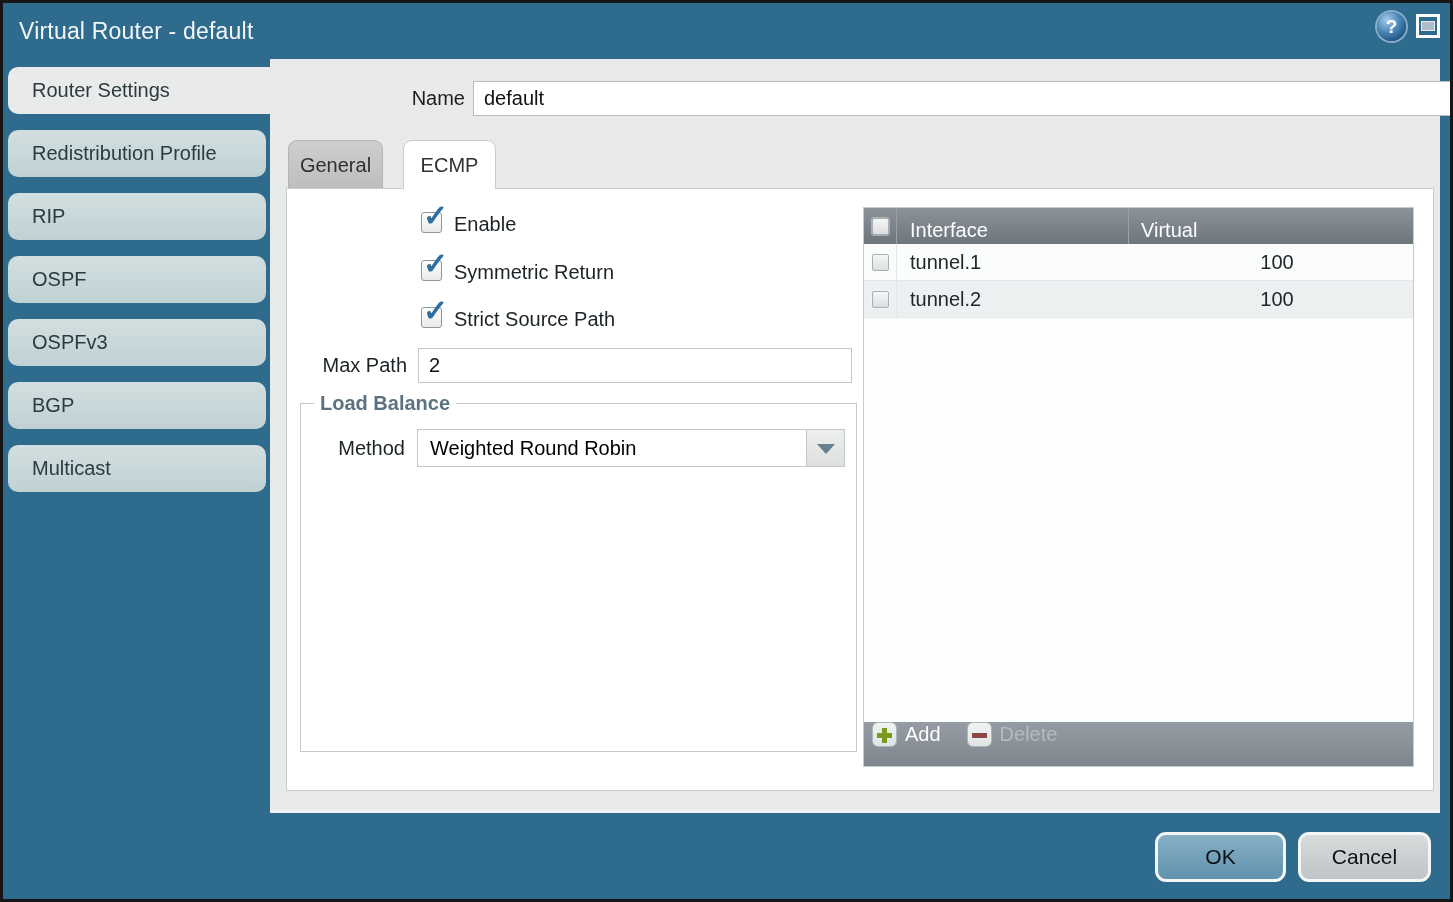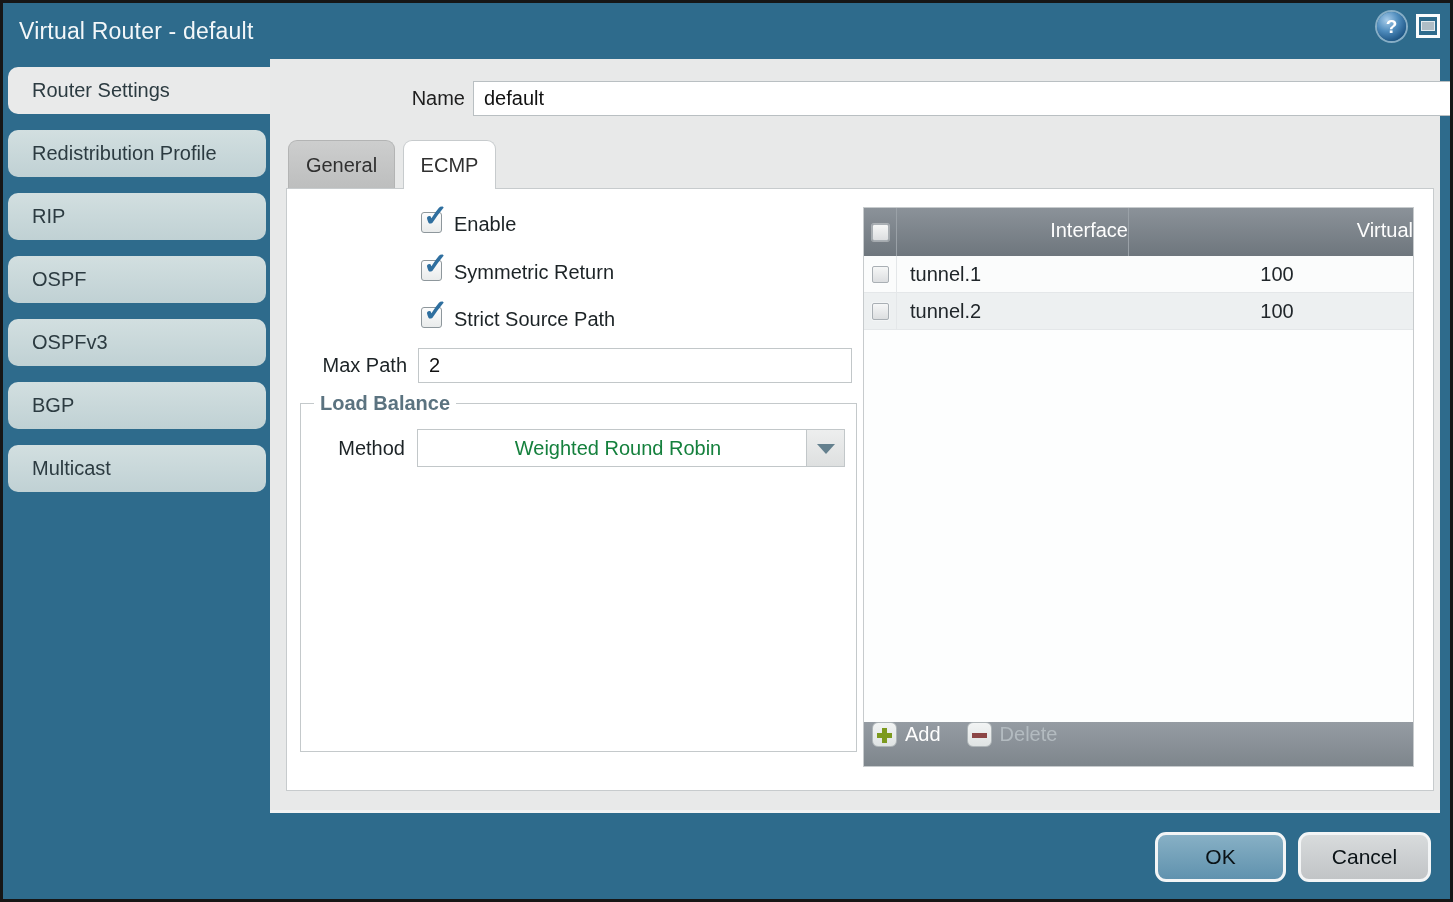--- a/index.html
+++ b/index.html
@@ -37,21 +37,21 @@
     background:#E8E9E9; border-bottom:3px solid #F2F2F2; }
 
   .name-label { position:absolute; left:80px; top:22px; width:115px; text-align:right;
     font-size:20px; color:#1E1E1E; line-height:34px; }
   .name-input { position:absolute; left:203px; top:22px; width:1152px; height:35px;
     border:1px solid #B9BFC2; background:#fff; font-size:20px; padding:0 10px;
     font-family:"Liberation Sans", sans-serif; color:#111; }
 
   .tab { position:absolute; top:81px; height:48px; text-align:center;
     font-size:20px; color:#303030; line-height:48px; cursor:pointer; }
-  .tab-general { left:18px; width:107px;
+  .tab-general { left:18px; width:95px;
     background:linear-gradient(#CDCECE,#BDBEBE); border-radius:9px 9px 0 0;
     border:1px solid #B3B4B4; border-bottom:none; }
   .tab-ecmp { left:133px; width:93px; background:#fff;
     border:1px solid #C7CBCD; border-bottom:none; border-radius:9px 9px 0 0;
     height:49px; z-index:3; }
 
   .panel { position:absolute; left:16px; top:129px; width:1148px; height:603px;
     background:#fff; border:1px solid #C7CBCD; }
 
   
@@ -69,32 +69,32 @@
     font-family:"Liberation Sans", sans-serif; color:#111; }
 
   .lb-fieldset { position:absolute; left:13px; top:203px; width:557px; height:360px;
     border:1px solid #C4C9CB; }
   .lb-fieldset legend { font-size:20px; font-weight:bold; color:#5B7380;
     margin-left:13px; padding:0 6px; }
   .method-label { position:absolute; left:26px; top:240px; width:92px; text-align:right;
     font-size:20px; color:#1C2326; line-height:38px; }
   .method-select { position:absolute; left:130px; top:240px; width:428px; height:38px;
     border:1px solid #C2C7C9; background:#fff; display:flex; cursor:pointer; }
-  .method-value { flex:1; font-size:20px; color:#15803d; line-height:36px; padding-left:12px;text-align:center; }
+  .method-value { flex:1; font-size:20px; color:#000000; line-height:36px; padding-left:12px; }
   .method-arrow-btn { width:38px; background:linear-gradient(#EDEEEE,#DEE0E0);
     border-left:1px solid #C2C7C9; position:relative; }
   .method-arrow-btn .tri { position:absolute; left:50%; top:50%; margin:-4px 0 0 -9px;
     width:0; height:0; border-left:9px solid transparent; border-right:9px solid transparent;
     border-top:10px solid #64808E; }
 
   
   .grid { position:absolute; left:576px; top:18px; width:551px; height:560px;
     border:1px solid #C7CBCD; background:#fff; display:flex; flex-direction:column; }
-  .grid-header { height:48px; display:flex; align-items:stretch;
-    background:linear-gradient(#8B9299,#6E767D); color:#FDFDFD; font-size:20px;text-align:right; }
+  .grid-header { height:36px; display:flex; align-items:stretch;
+    background:linear-gradient(#8B9299,#6E767D); color:#FDFDFD; font-size:20px; }
   .gh-cb { width:33px; border-right:1px solid #9AA1A7; display:flex; align-items:center; justify-content:center; }
   .gh-if { width:232px; border-right:1px solid #9AA1A7; line-height:44px; padding-left:13px; }
   .gh-wt { flex:1; line-height:44px; padding-left:12px; }
   .grid-cbx { width:17px; height:17px; background:linear-gradient(#F6F7F7,#DCDEE0);
     border:1px solid #A9AFB4; border-radius:2px; box-shadow:0 0 0 1px rgba(255,255,255,.35); }
   .grid-row { height:37px; display:flex; align-items:stretch; font-size:20px; color:#20262A;
     border-bottom:1px solid #E4E7E9; }
   .grid-row.odd { background:#FBFCFC; }
   .grid-row.even { background:#EDF0F1; }
   .gr-cb { width:33px; border-right:1px solid #E4E7E9; display:flex; align-items:center; justify-content:center; }

